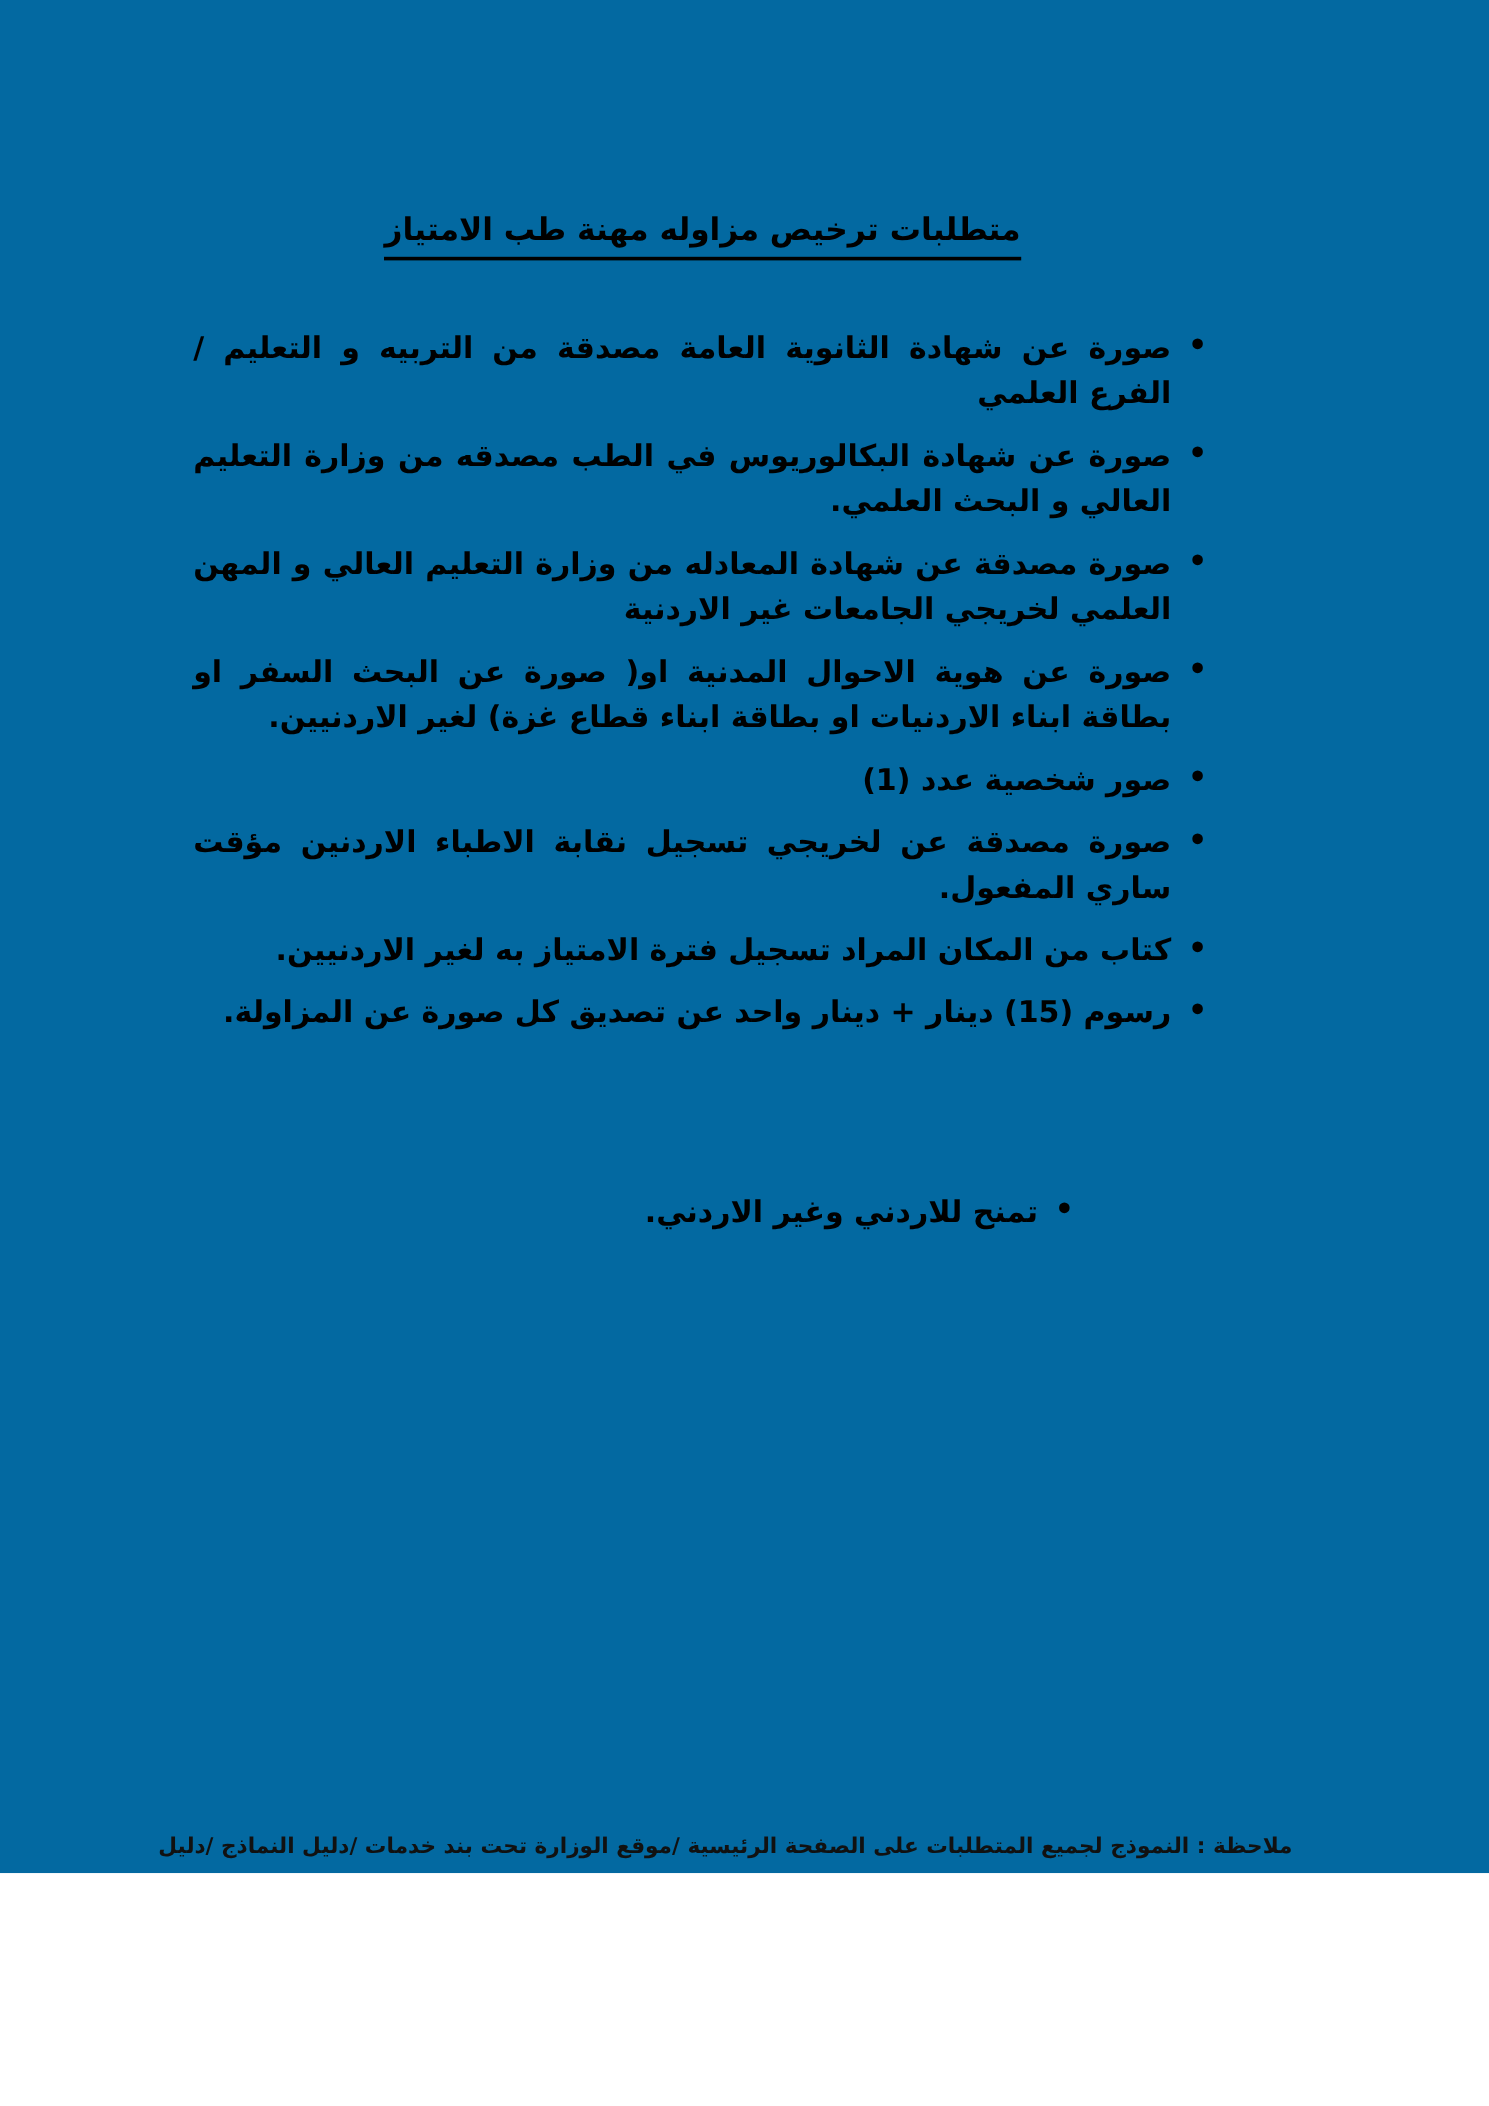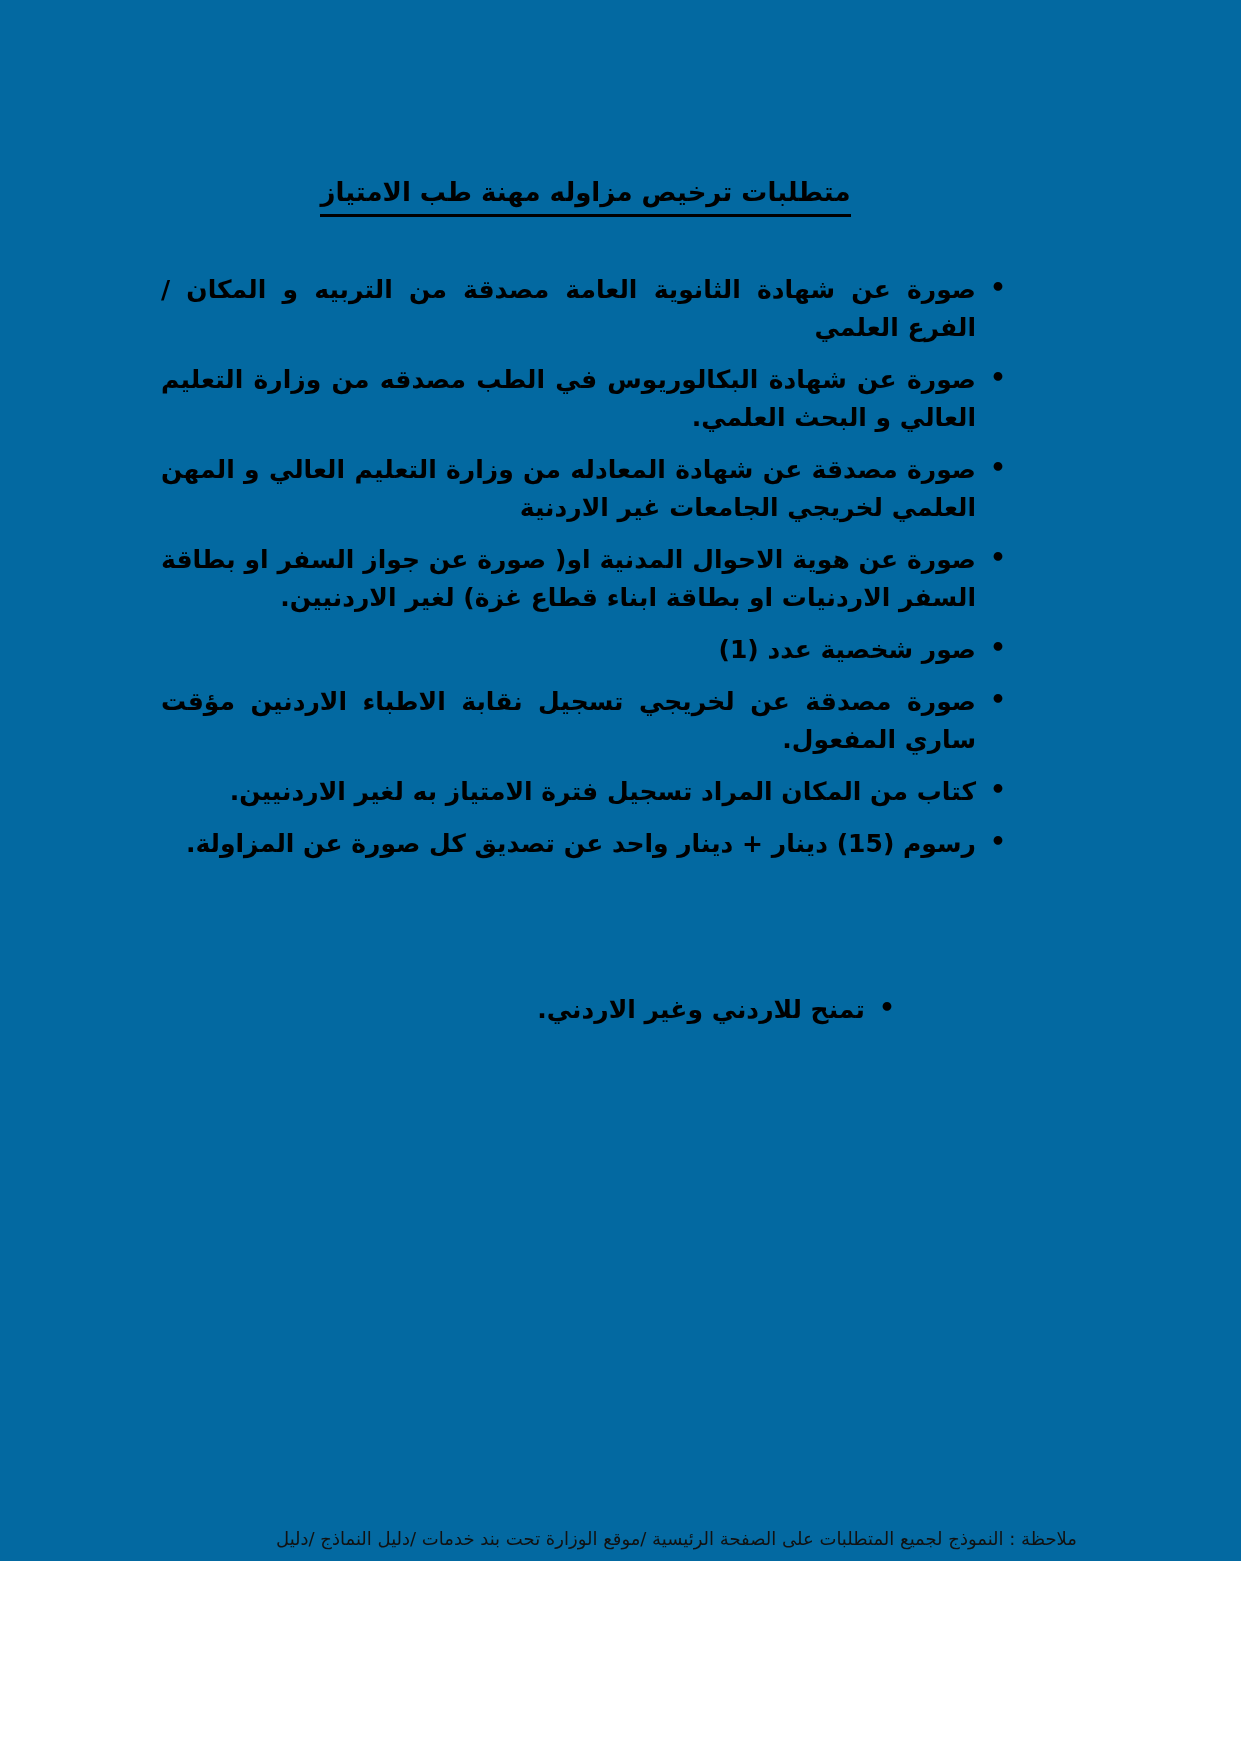--- a/index.html
+++ b/index.html
@@ -66,51 +66,52 @@
     top: 1522px;
     right: 164px;
     text-align: right;
     font-size: 18px;
     font-weight: normal;
     color: #111111;
     line-height: 33px;
   }
   .note .note-line {
     white-space: nowrap;
+    font-weight: bold;
   }
 </style>
 </head>
 <body>
 
 <div class="page">
 
   <div class="title-wrap">
     <h1 class="title">متطلبات ترخيص مزاوله مهنة طب الامتياز</h1>
   </div>
 
   <div class="list">
 
     <div class="bullet">
       <span class="marker">•</span>
-      <span class="text">صورة عن شهادة الثانوية العامة مصدقة من التربيه و المكان / الفرع العلمي</span>
+      <span class="text">صورة عن شهادة الثانوية العامة مصدقة من التربيه و التعليم / الفرع العلمي</span>
     </div>
 
     <div class="bullet">
       <span class="marker">•</span>
       <span class="text">صورة عن شهادة البكالوريوس في الطب مصدقه من وزارة التعليم العالي و البحث العلمي.</span>
     </div>
 
     <div class="bullet">
       <span class="marker">•</span>
       <span class="text">صورة مصدقة عن شهادة المعادله من وزارة التعليم العالي و المهن العلمي لخريجي الجامعات غير الاردنية</span>
     </div>
 
     <div class="bullet">
       <span class="marker">•</span>
-      <span class="text">صورة عن هوية الاحوال المدنية او( صورة عن جواز السفر او بطاقة السفر الاردنيات او بطاقة ابناء قطاع غزة) لغير الاردنيين.</span>
+      <span class="text">صورة عن هوية الاحوال المدنية او( صورة عن البحث السفر او بطاقة ابناء الاردنيات او بطاقة ابناء قطاع غزة) لغير الاردنيين.</span>
     </div>
 
     <div class="bullet">
       <span class="marker">•</span>
       <span class="text">صور شخصية عدد (1)</span>
     </div>
 
     <div class="bullet">
       <span class="marker">•</span>
       <span class="text">صورة مصدقة عن لخريجي تسجيل نقابة الاطباء الاردنين مؤقت ساري المفعول.</span>

